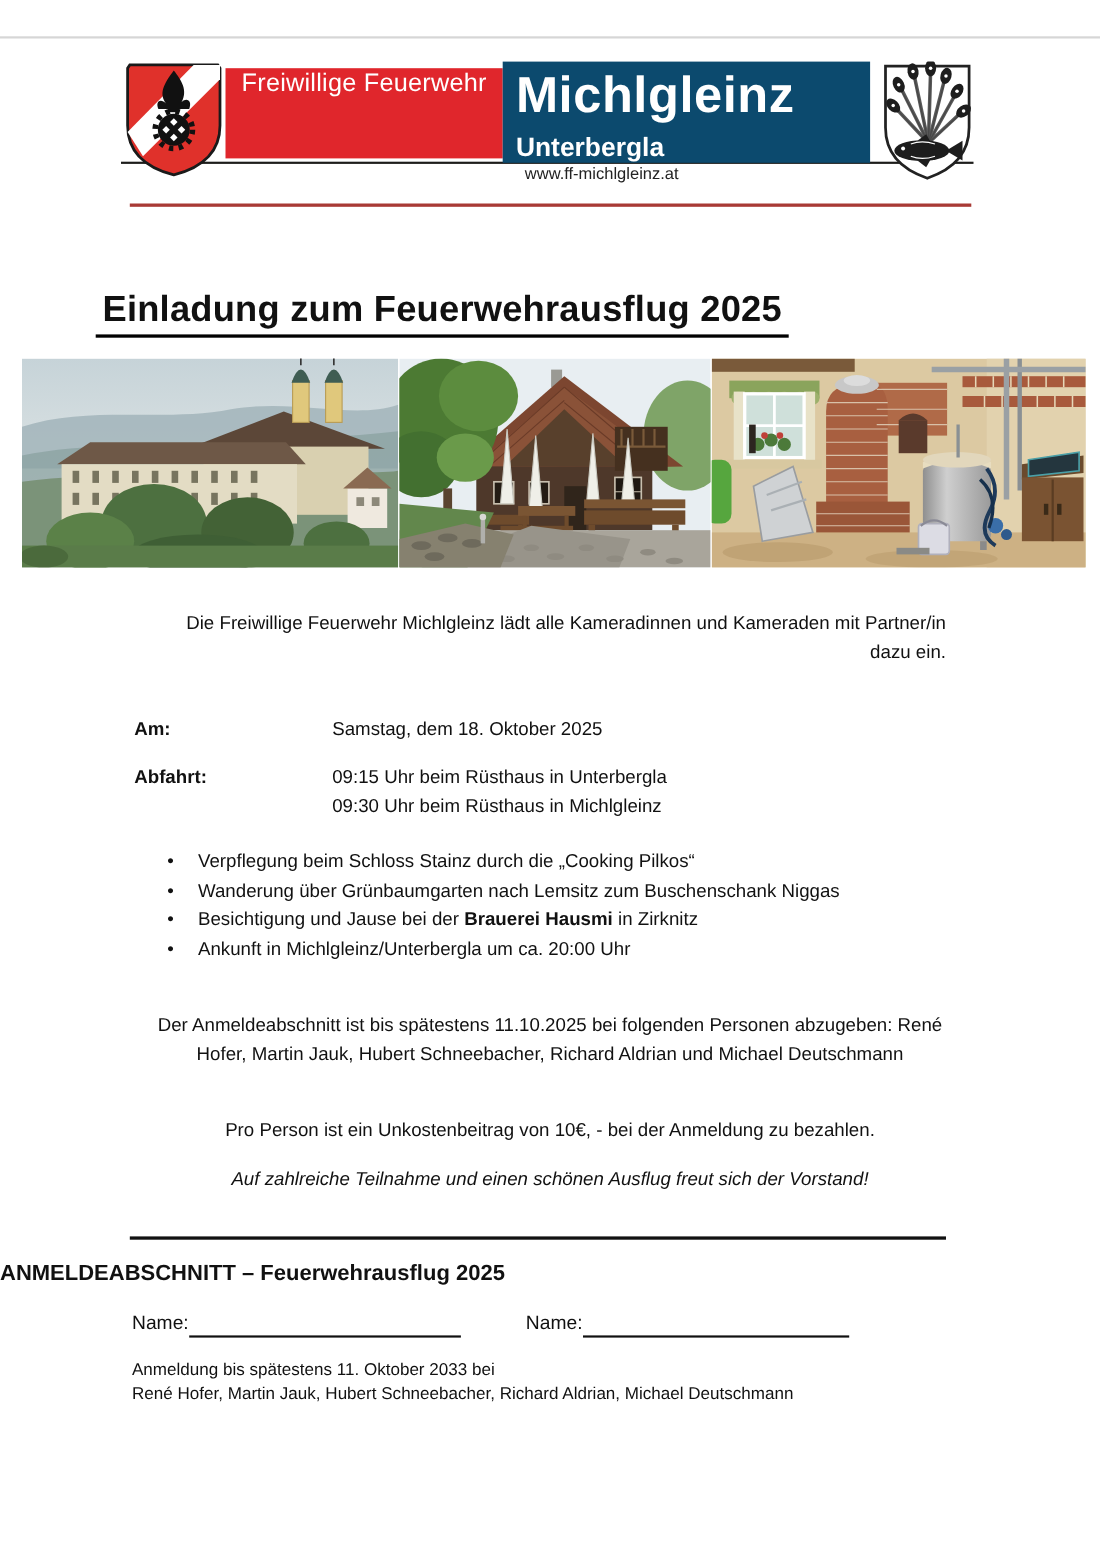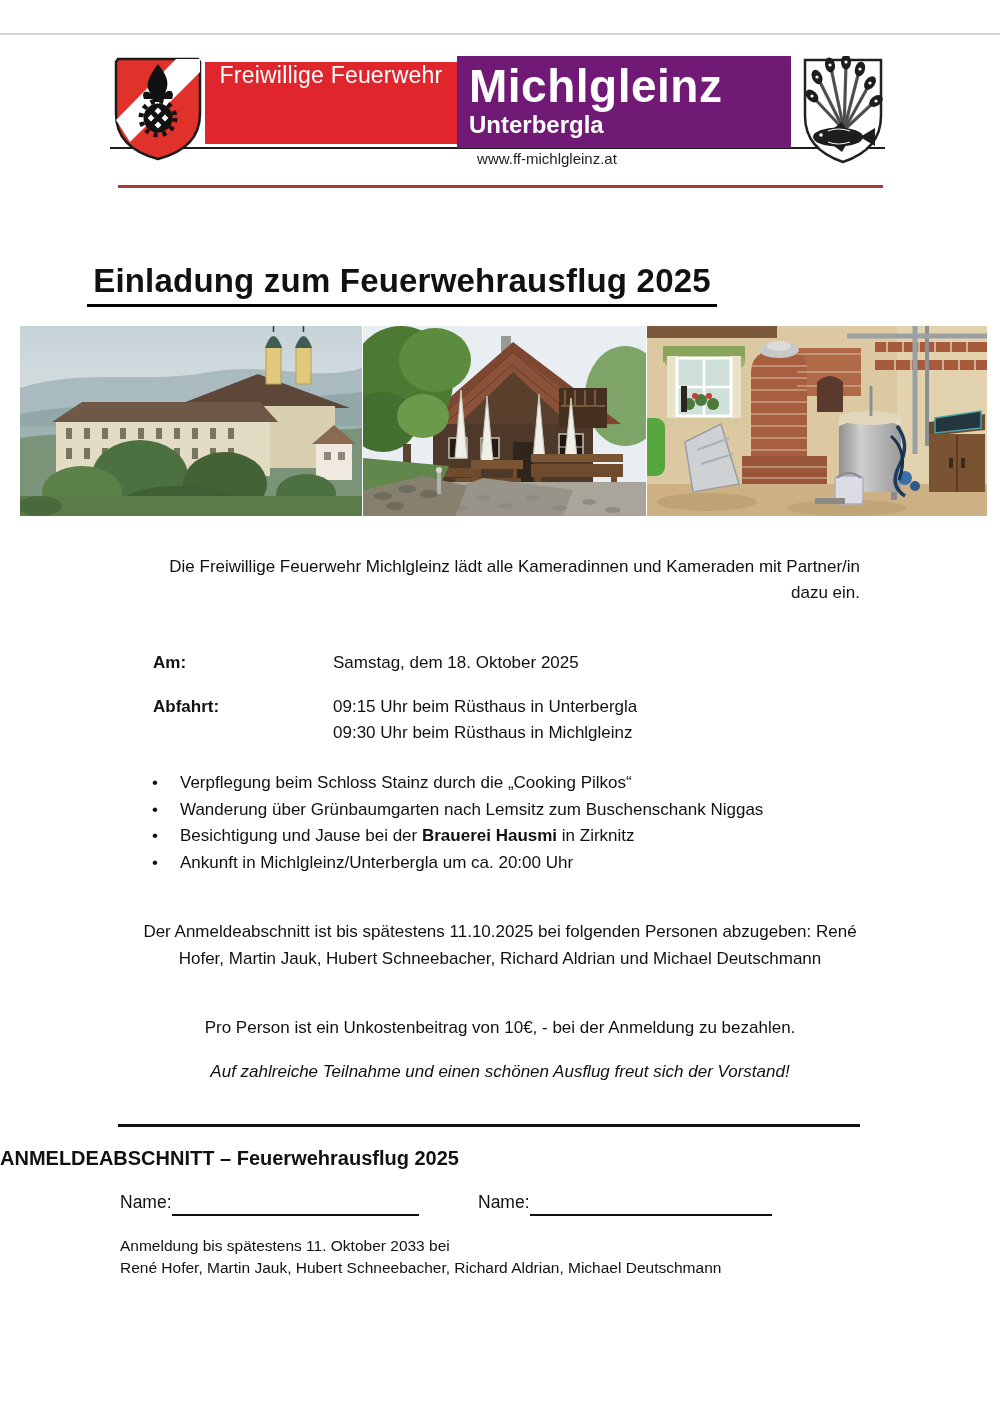--- a/index.html
+++ b/index.html
@@ -7,36 +7,36 @@
     position:relative;width:1000px;height:1415px;background:#ffffff;overflow:hidden;
     font-family:"Liberation Sans","DejaVu Sans",sans-serif;color:#111;
   }
   .abs{position:absolute;}
   
   .scan-top-line{left:0;top:33px;width:1000px;height:2px;background:#d6d6d6;}
   .band-underline{left:110px;top:147px;width:775px;height:2px;background:#1d1d1b;}
   .red-band{left:205px;top:62px;width:252px;height:82px;background:#e0262c;
     display:flex;align-items:flex-start;justify-content:center;}
   .red-band span{color:#fff;font-size:23px;letter-spacing:.2px;}
-  .black-band{left:457px;top:56px;width:334px;height:92px;background:#701a75;color:#fff;
+  .black-band{left:457px;top:56px;width:334px;height:92px;background:#0c4a6e;color:#fff;
     padding-left:12px;box-sizing:border-box;}
   .black-band .big{font-size:46px;font-weight:bold;line-height:1;margin-top:7px;letter-spacing:.5px;}
-  .black-band .sub{font-size:24px;font-weight:bold;line-height:1;margin-top:4px;}
+  .black-band .sub{font-size:24px;font-weight:bold;line-height:1;margin-top:14px;}
   .website{left:407px;top:150px;width:280px;text-align:center;font-size:15px;color:#222;}
   .red-divider{left:118px;top:185px;width:765px;height:3px;background:#a83a35;}
   
   .title-wrap{left:0;top:262px;width:804px;text-align:center;}
   .title-wrap span{display:inline-block;font-size:33px;font-weight:bold;
     border-bottom:3px solid #000;padding:0 6px 4px 6px;letter-spacing:.2px;}
   
   .photos{left:20px;top:326px;display:flex;gap:1px;}
   .photos svg{display:block;}
   
   .intro{left:140px;top:554px;width:720px;text-align:right;font-size:17px;line-height:26px;}
-  .details{left:122px;top:650px;font-size:17px;line-height:26px;margin-left:31px;}
+  .details{left:122px;top:650px;font-size:17px;line-height:26px;}
   .details .row{display:flex;}
   .details .row + .row{margin-top:18px;}
   .details .lbl{width:180px;font-weight:bold;}
   .bullets{left:150px;top:770px;margin:0;padding:0;list-style:none;font-size:17px;line-height:26.5px;width:760px;}
   .bullets li{position:relative;padding-left:30px;}
   .bullets li::before{content:"•";position:absolute;left:2px;top:0;font-size:17px;}
   .para{font-size:17px;line-height:27px;text-align:center;}
   .deadline{left:140px;top:918px;width:720px;}
   .fee{left:120px;top:1014px;width:760px;}
   .closing{left:120px;top:1058px;width:760px;font-style:italic;}

